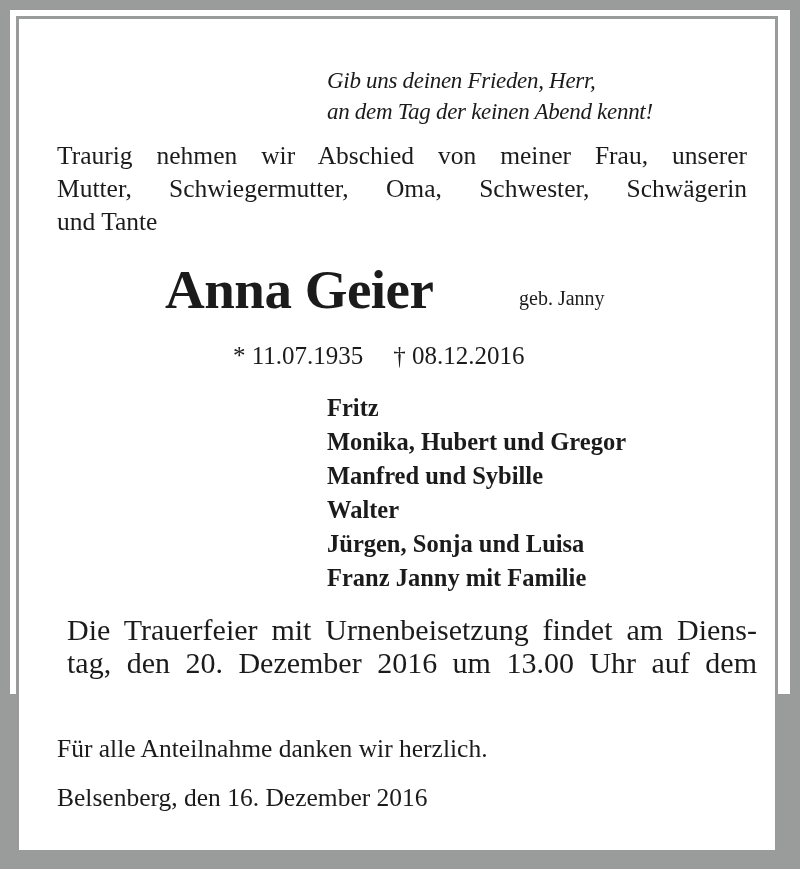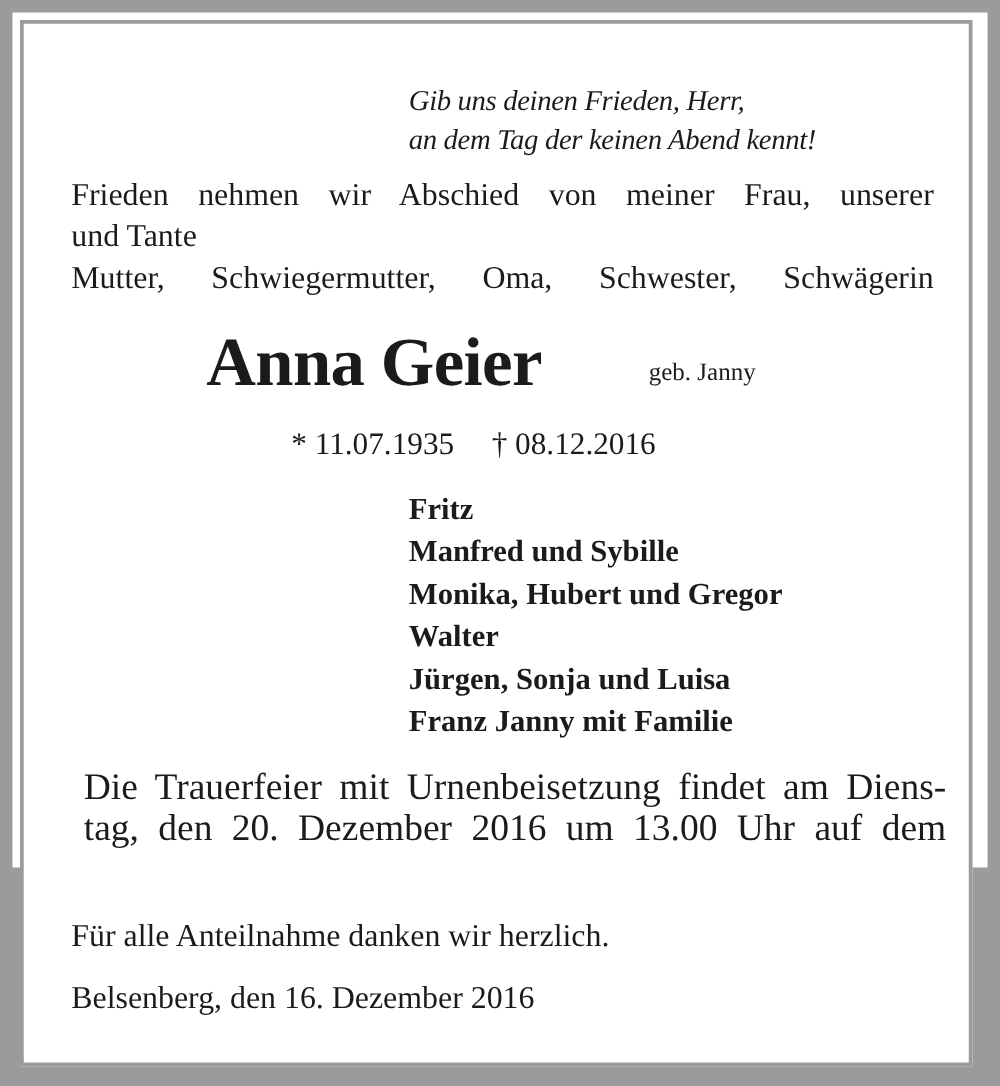--- a/index.html
+++ b/index.html
@@ -24,36 +24,36 @@
 
 <div class="sheet">
   <div class="frame">
 
     <div class="txt motto">
       <div>Gib uns deinen Frieden, Herr,</div>
       <div>an dem Tag der keinen Abend kennt!</div>
     </div>
 
     <div class="txt intro">
-      <div style="text-align:justify;text-align-last:justify;">Frieden nehmen wir Abschied von meiner Frau, unserer</div>
+      <div style="text-align:justify;text-align-last:justify;">Traurig nehmen wir Abschied von meiner Frau, unserer</div>
+      <div style="text-align:justify;text-align-last:justify;">Mutter, Schwiegermutter, Oma, Schwester, Schwägerin</div>
       <div>und Tante</div>
-      <div style="text-align:justify;text-align-last:justify;">Mutter, Schwiegermutter, Oma, Schwester, Schwägerin</div>
     </div>
 
     <div class="txt name">Anna Geier</div>
     <div class="txt born">geb. Janny</div>
 
     <div class="txt dates">
       <span>* 11.07.1935</span><span class="sep"></span><span>† 08.12.2016</span>
     </div>
 
     <div class="txt family">
       <div>Fritz</div>
+      <div>Monika, Hubert und Gregor</div>
       <div>Manfred und Sybille</div>
-      <div>Monika, Hubert und Gregor</div>
       <div>Walter</div>
       <div>Jürgen, Sonja und Luisa</div>
       <div>Franz Janny mit Familie</div>
     </div>
 
     <div class="txt ceremony">
       <div style="text-align:justify;text-align-last:justify;">Die Trauerfeier mit Urnenbeisetzung findet am Diens-</div>
       <div style="text-align:justify;text-align-last:justify;">tag, den 20. Dezember 2016 um 13.00 Uhr auf dem</div>
     </div>
 

